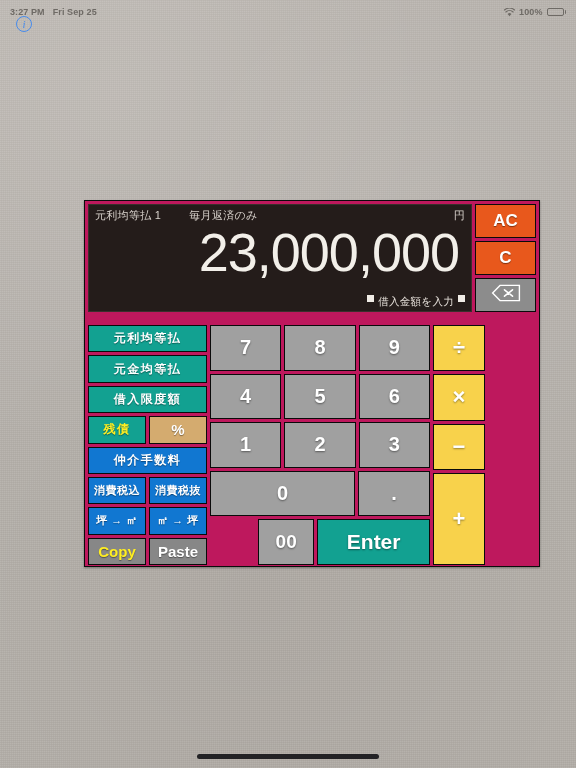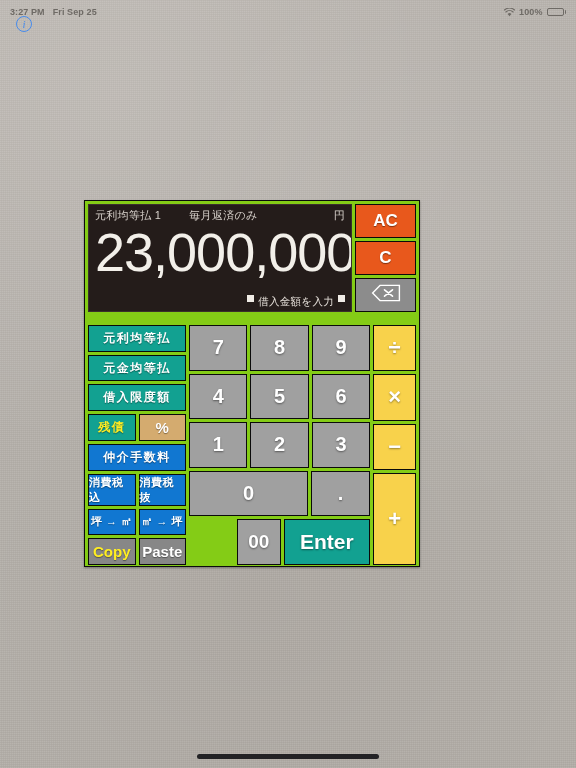--- a/index.html
+++ b/index.html
@@ -72,22 +72,22 @@
     font-style: italic;
     display:flex; align-items:center; justify-content:center;
     box-sizing: border-box;
     opacity: 0.92;
   }
 
   
   .calc {
     position: absolute;
     left: 84px; top: 200px;
-    width: 336px; height: 367px;
-    background: #84cc16;
+    width: 456px; height: 367px;
+    background: #be185d;
     box-sizing: border-box;
     border: 1px solid #0c0c0c;
     box-shadow: 0 1px 2px rgba(0,0,0,0.35);
   }
   .calc-top {
     display: flex;
     height: 114px;
     box-sizing: border-box;
     padding: 3px;
     gap: 3px;
@@ -107,21 +107,21 @@
     color: #d8d2cc;
     font-size: 11px;
     letter-spacing: 0.3px;
     white-space: nowrap;
   }
   .disp-mode { }
   .disp-sub { margin-left: 28px; }
   .disp-unit { margin-left: auto; }
   .disp-value {
     position: absolute;
-    left: 6px; right: 20px; top: 16px;
+    left: 6px; right: 12px; top: 16px;
     text-align: right;
     color: #f2efe9;
     font-size: 54px;
     font-family: "Liberation Sans", sans-serif;
     font-weight: 400;
     letter-spacing: -1px;
     line-height: 62px;
   }
   .disp-bottom {
     position: absolute;

